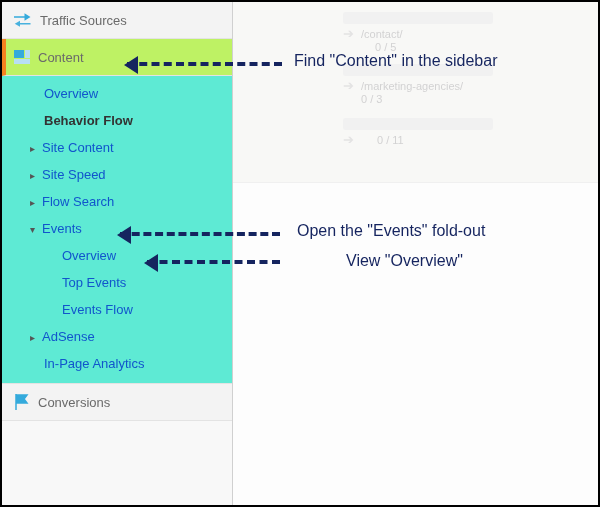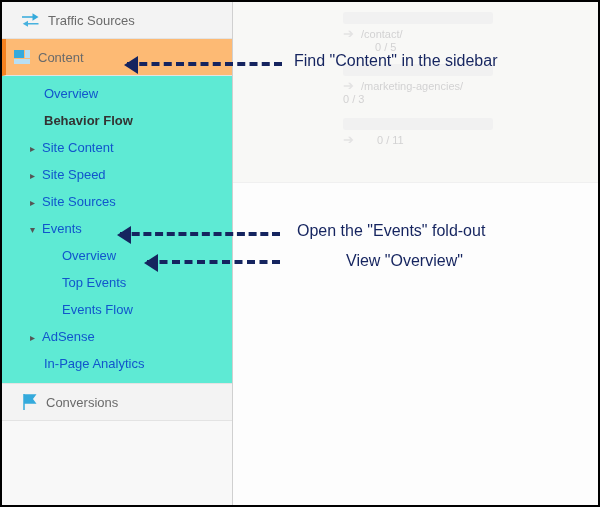--- a/index.html
+++ b/index.html
@@ -1,19 +1,19 @@
 <!DOCTYPE html>
 <html><head>
 <meta charset="utf-8">
 <style>
   html,body{margin:0;padding:0;font-family:Arial,Helvetica,sans-serif;font-size:13px;color:#4b4b4b;background:#fff}
   .frame{width:596px;height:503px;border:2px solid #000;position:relative;overflow:hidden}
   .sidebar{position:absolute;left:0;top:0;bottom:0;width:230px;background:#f8f8f8;border-right:1px solid #d0d0d0;overflow:hidden}
-  .section-hdr{display:flex;align-items:center;height:36px;padding-left:20px;color:#6a6a6a;border-bottom:1px solid #e3e3e3;background:#f3f3f3;cursor:pointer}
-  .section-hdr.active{background:#fdba74;border-left:4px solid #f58220;padding-left:8px}
+  .section-hdr{display:flex;align-items:center;height:36px;padding-left:12px;color:#6a6a6a;border-bottom:1px solid #e3e3e3;background:#f3f3f3;cursor:pointer}
+  .section-hdr.active{background:#bef264;border-left:4px solid #f58220;padding-left:8px}
   .section-hdr .lbl{margin-left:8px}
   .menu{padding:4px 0 6px 12px;background:#5eead4}
   .item{padding:6px 0 6px 30px;color:#1155cc;cursor:pointer}
   .item.bold{font-weight:bold;color:#333}
   .item.sub{padding-left:48px}
   .item.branch::before{content:"▸";color:#555;display:inline-block;width:12px;margin-left:-14px;font-size:10px}
   .item.branch.open::before{content:"▾"}
   .main{position:absolute;left:231px;right:0;top:0;bottom:0;background:#fdfdfd}
   .flowbg{position:absolute;left:0;right:0;top:0;height:180px;background:linear-gradient(180deg,#f5f4f2 0%,#f5f4f2 100%);border-bottom:1px solid #e6e6e6;opacity:.55}
   .flowbox{position:absolute;color:#b0b0b0;font-size:11px}
@@ -51,21 +51,21 @@
         <rect x="0" y="9" width="16" height="5" fill="#b8dff3"></rect>
       </svg>
       <span class="lbl">Content</span>
     </div>
 
     <div class="menu">
       <div class="item">Overview</div>
       <div class="item bold">Behavior Flow</div>
       <div class="item branch">Site Content</div>
       <div class="item branch">Site Speed</div>
-      <div class="item branch">Site Sources</div>
+      <div class="item branch">Flow Search</div>
       <div class="item branch open">Events</div>
       <div class="item sub">Overview</div>
       <div class="item sub">Top Events</div>
       <div class="item sub">Events Flow</div>
       <div class="item branch">AdSense</div>
       <div class="item">In-Page Analytics</div>
     </div>
 
     <div class="section-hdr" style="border-top:1px solid #e3e3e3">
       <svg class="ic-flag" viewBox="0 0 16 16">
@@ -81,21 +81,21 @@
       <div class="flowbox" style="left:110px;top:10px">
         <div class="bar"></div>
         <span class="ar">➔</span>
         <span>/contact/</span><br>
         <span style="margin-left:32px">0 / 5</span>
       </div>
       <div class="flowbox" style="left:110px;top:62px">
         <div class="bar"></div>
         <span class="ar">➔</span>
         <span>/marketing-agencies/</span><br>
-        <span style="">0 / 3</span>
+        <span style="margin-left:18px">0 / 3</span>
       </div>
       <div class="flowbox" style="left:110px;top:116px">
         <div class="bar"></div>
         <span class="ar">➔</span>
         <span style="margin-left:16px">0 / 11</span>
       </div>
     </div>
   </div>
 
   <div class="darrow" style="left:125px;top:60px;width:155px"></div>

